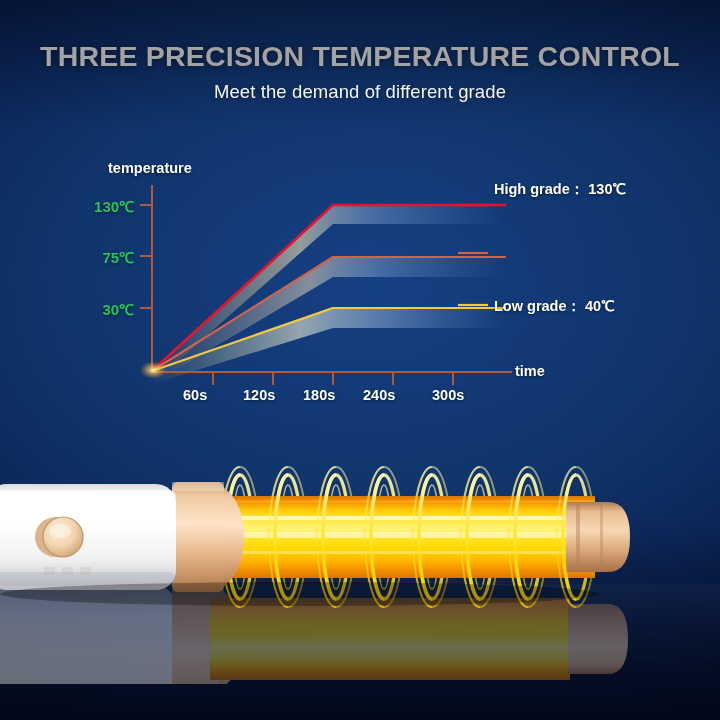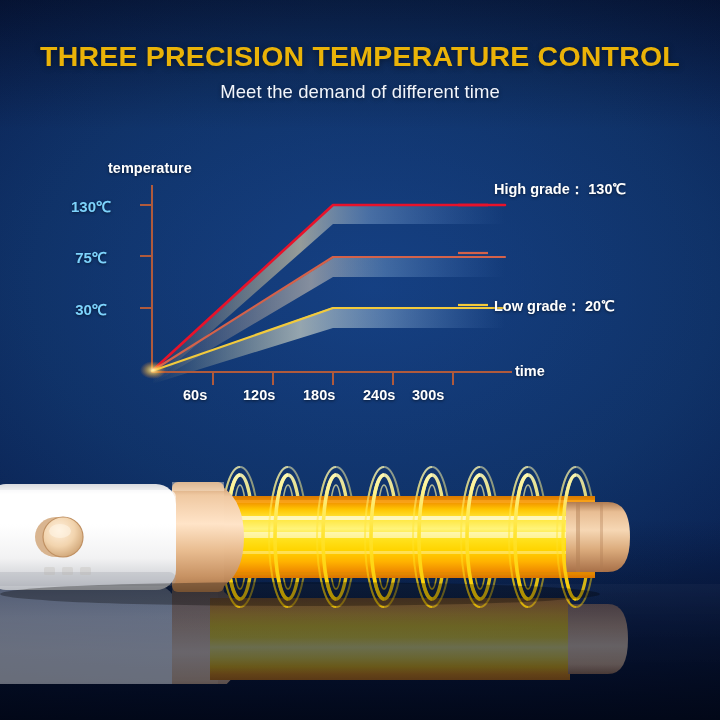--- a/index.html
+++ b/index.html
@@ -23,59 +23,59 @@
     background:
       radial-gradient(ellipse 780px 540px at 50% 38%, rgba(30,80,160,.28) 0%, rgba(10,30,80,0) 70%),
       linear-gradient(to bottom, rgba(2,8,26,.55) 0%, rgba(2,8,26,0) 18%, rgba(2,8,26,0) 72%, rgba(1,5,18,.85) 100%);
     z-index:1; pointer-events:none;
   }
 
   
   #header { position:absolute; top:0; left:0; width:720px; z-index:6; text-align:center; }
   #title {
     margin-top:40px;
-    font-size:28.5px; font-weight:bold; color:#eab308;
+    font-size:28.5px; font-weight:bold; color:#a3a3a3;
     letter-spacing:.2px; white-space:nowrap;
     text-shadow:0 1px 6px rgba(0,0,0,.45);
   }
   #subtitle {
     margin-top:8px;
     font-size:18.5px; font-weight:400; color:#f2f5fb;
     letter-spacing:.1px;
     text-shadow:0 1px 4px rgba(0,0,0,.4);
   }
 
   
   #chart-wrap { position:absolute; left:0; top:0; width:720px; height:430px; z-index:5; }
   #chart-svg { position:absolute; left:0; top:0; }
 
   .axis-label {
     position:absolute; color:#ffffff; font-weight:bold; font-size:14.5px;
     text-shadow:0 1px 3px rgba(0,0,0,.55); white-space:nowrap;
   }
-  .ytick-label { position:absolute; color:#7dd3fc; font-weight:bold; font-size:15px;
-                 text-align:center; text-shadow:0 1px 3px rgba(0,0,0,.55); white-space:nowrap; }
+  .ytick-label { position:absolute; color:#22c55e; font-weight:bold; font-size:15px;
+                 text-align:right; text-shadow:0 1px 3px rgba(0,0,0,.55); white-space:nowrap; }
   .xtick-label { position:absolute; color:#ffffff; font-weight:bold; font-size:14.5px;
                  text-align:left; text-shadow:0 1px 3px rgba(0,0,0,.55); white-space:nowrap; }
   .legend-label { position:absolute; color:#ffffff; font-weight:bold; font-size:14.5px;
                   text-shadow:0 1px 3px rgba(0,0,0,.55); white-space:nowrap; }
 
   
   #product { position:absolute; left:0; top:432px; width:720px; height:288px; z-index:4; }
   #product-svg { position:absolute; left:0; top:0; }
 </style>
 </head>
 <body>
 
 <div id="bg"></div>
 <div id="bg-vignette"></div>
 
 <div id="header">
   <div id="title">THREE PRECISION TEMPERATURE CONTROL</div>
-  <div id="subtitle">Meet the demand of different time</div>
+  <div id="subtitle">Meet the demand of different grade</div>
 </div>
 
 <div id="chart-wrap">
 
   <svg id="chart-svg" width="720" height="430" viewBox="0 0 720 430">
     <defs>
       <linearGradient id="glowRed" x1="0" y1="0" x2="1" y2="0">
         <stop offset="0%" stop-color="#ffd27a" stop-opacity="0"></stop>
         <stop offset="42%" stop-color="#ffe9b0" stop-opacity=".55"></stop>
         <stop offset="62%" stop-color="#bfe0ff" stop-opacity=".30"></stop>
@@ -134,24 +134,24 @@
   <div class="axis-label" style="left:515px; top:363px;">time</div>
 
   <div class="ytick-label" style="left:48px; top:196px; width:86px;">130℃</div>
   <div class="ytick-label" style="left:48px; top:247px; width:86px;">75℃</div>
   <div class="ytick-label" style="left:48px; top:299px; width:86px;">30℃</div>
 
   <div class="xtick-label" style="left:183px; top:387px; width:60px;">60s</div>
   <div class="xtick-label" style="left:243px; top:387px; width:60px;">120s</div>
   <div class="xtick-label" style="left:303px; top:387px; width:60px;">180s</div>
   <div class="xtick-label" style="left:363px; top:387px; width:60px;">240s</div>
-  <div class="xtick-label" style="left:412px; top:387px; width:60px;">300s</div>
+  <div class="xtick-label" style="left:432px; top:387px; width:60px;">300s</div>
 
   <div class="legend-label" style="left:494px; top:180px;">High grade： 130℃</div>
-  <div class="legend-label" style="left:494px; top:297px;">Low grade： 20℃</div>
+  <div class="legend-label" style="left:494px; top:297px;">Low grade： 40℃</div>
 </div>
 
 <div id="product">
   <svg id="product-svg" width="720" height="288" viewBox="0 0 720 288">
     <defs>
 
       <linearGradient id="handleGrad" x1="0" y1="0" x2="0" y2="1">
         <stop offset="0%" stop-color="#d8dade"></stop>
         <stop offset="10%" stop-color="#ffffff"></stop>
         <stop offset="38%" stop-color="#ffffff"></stop>

